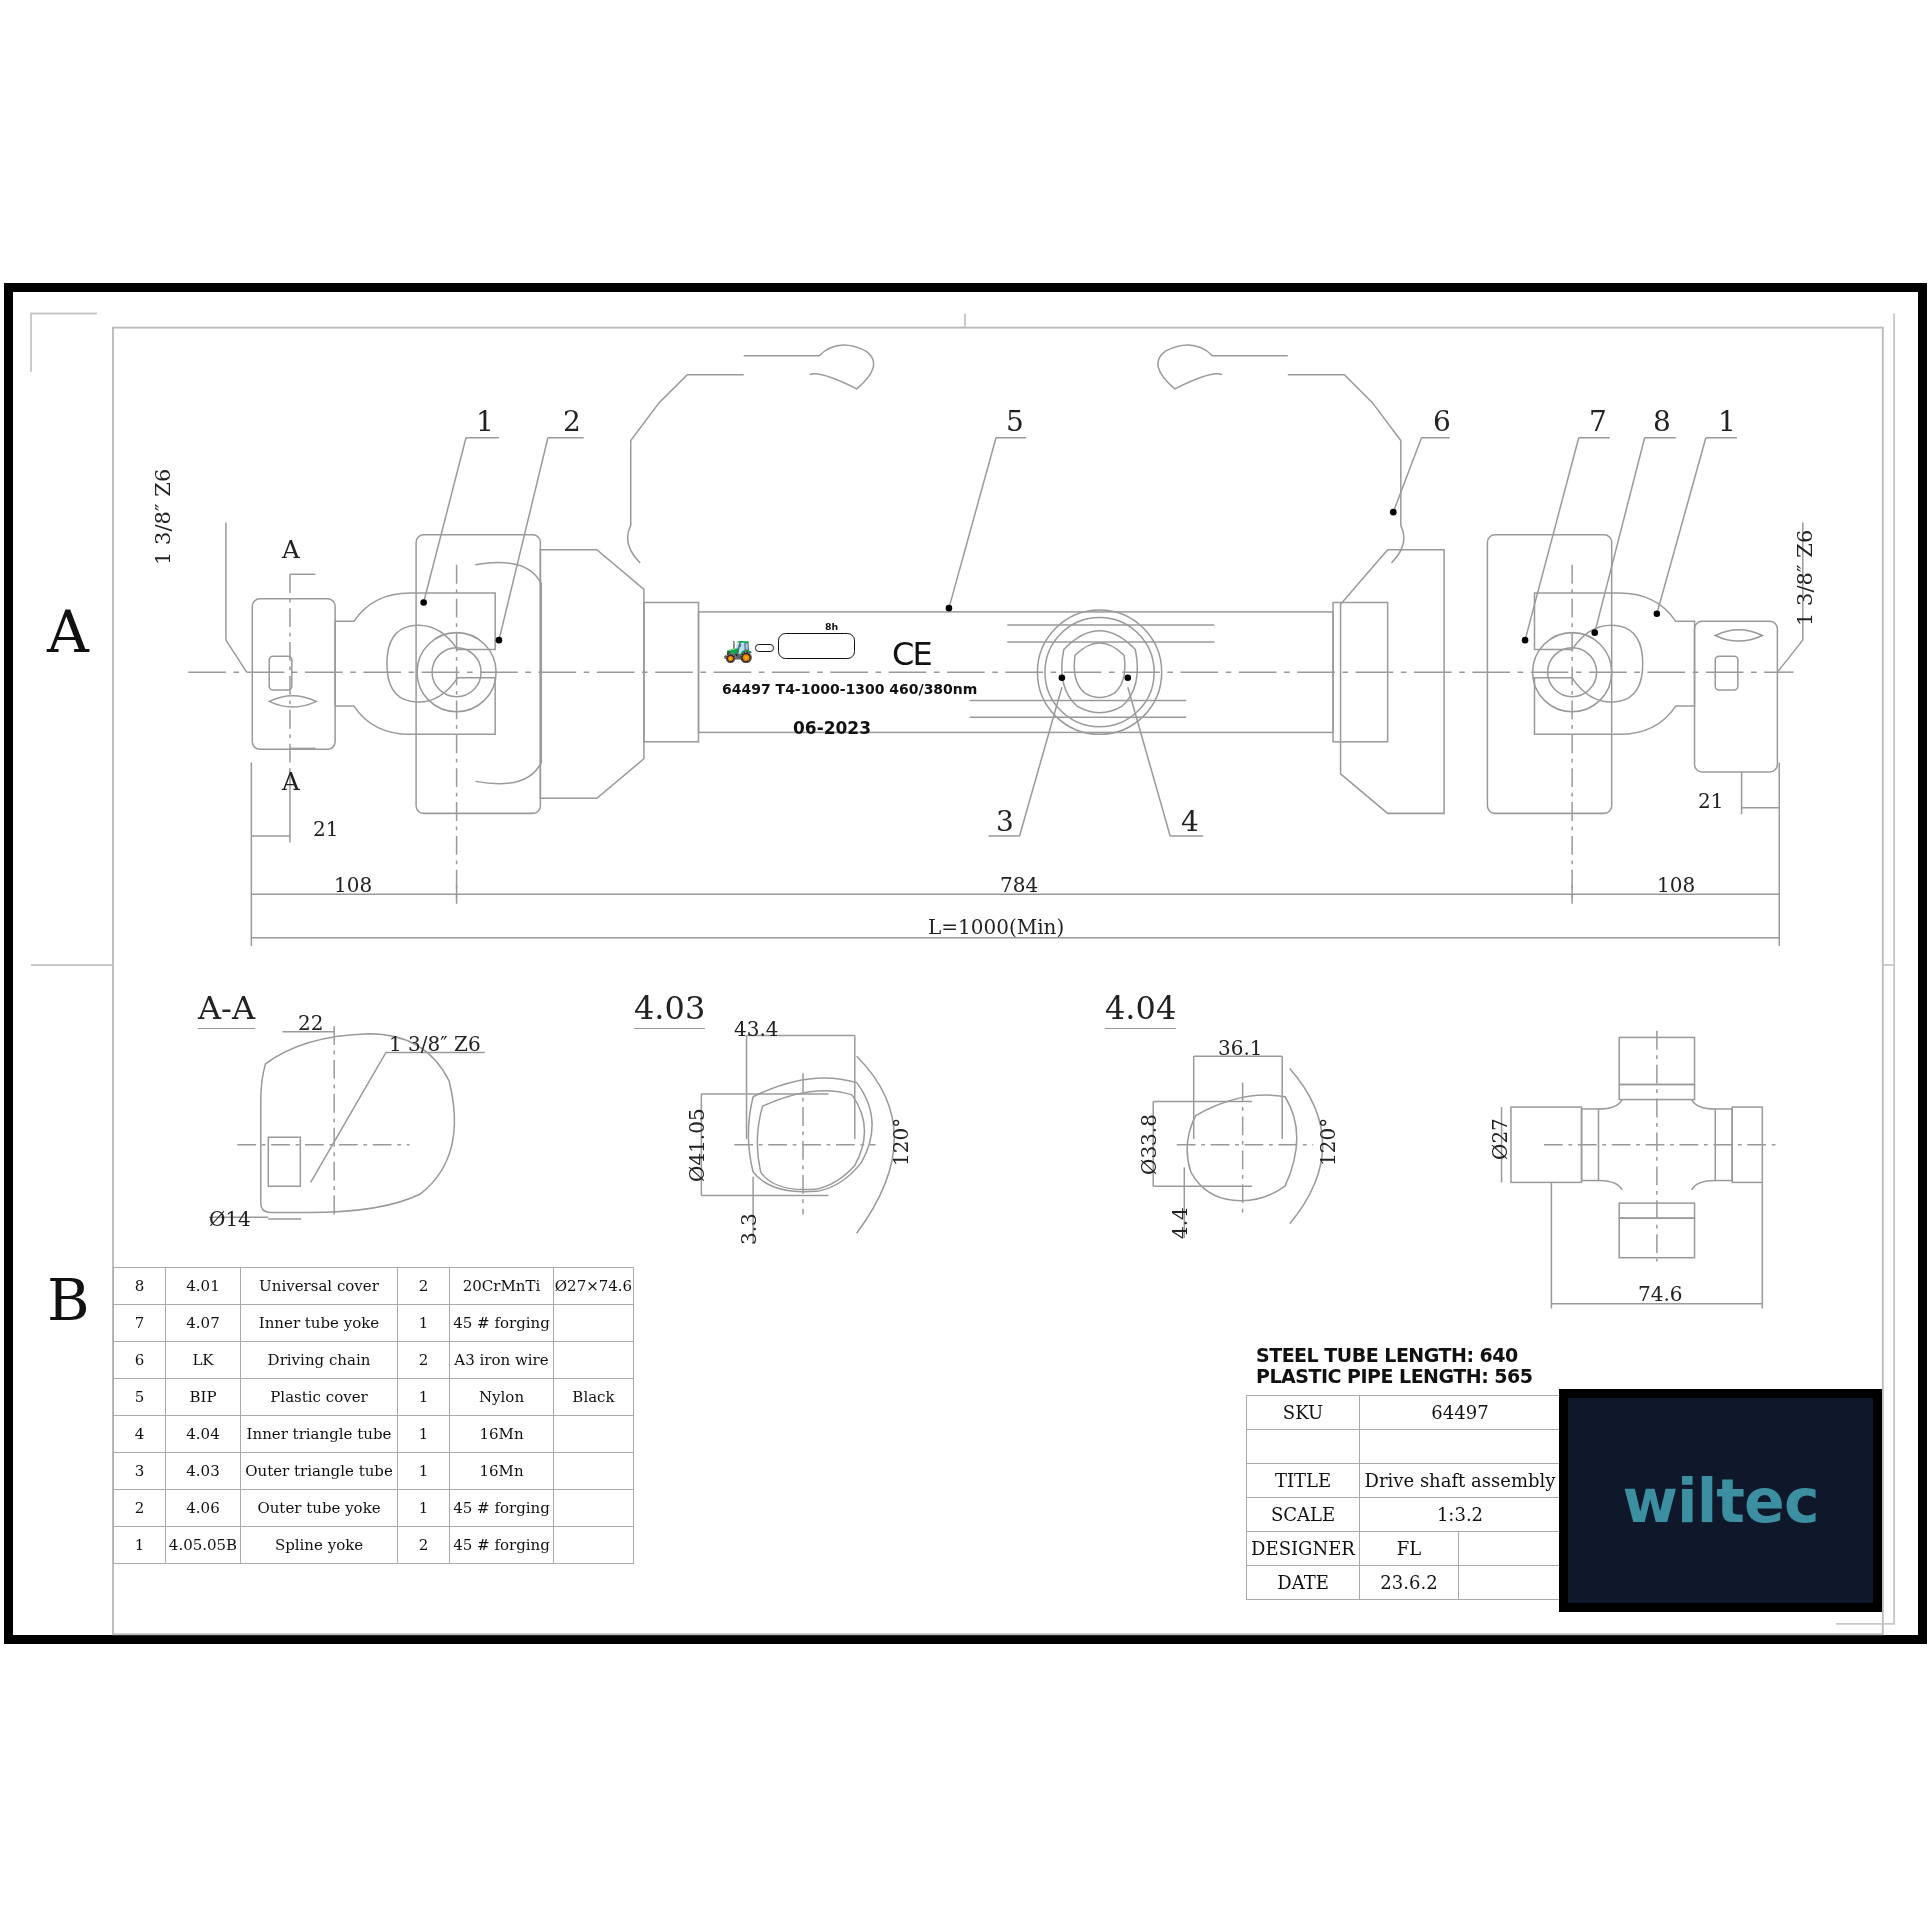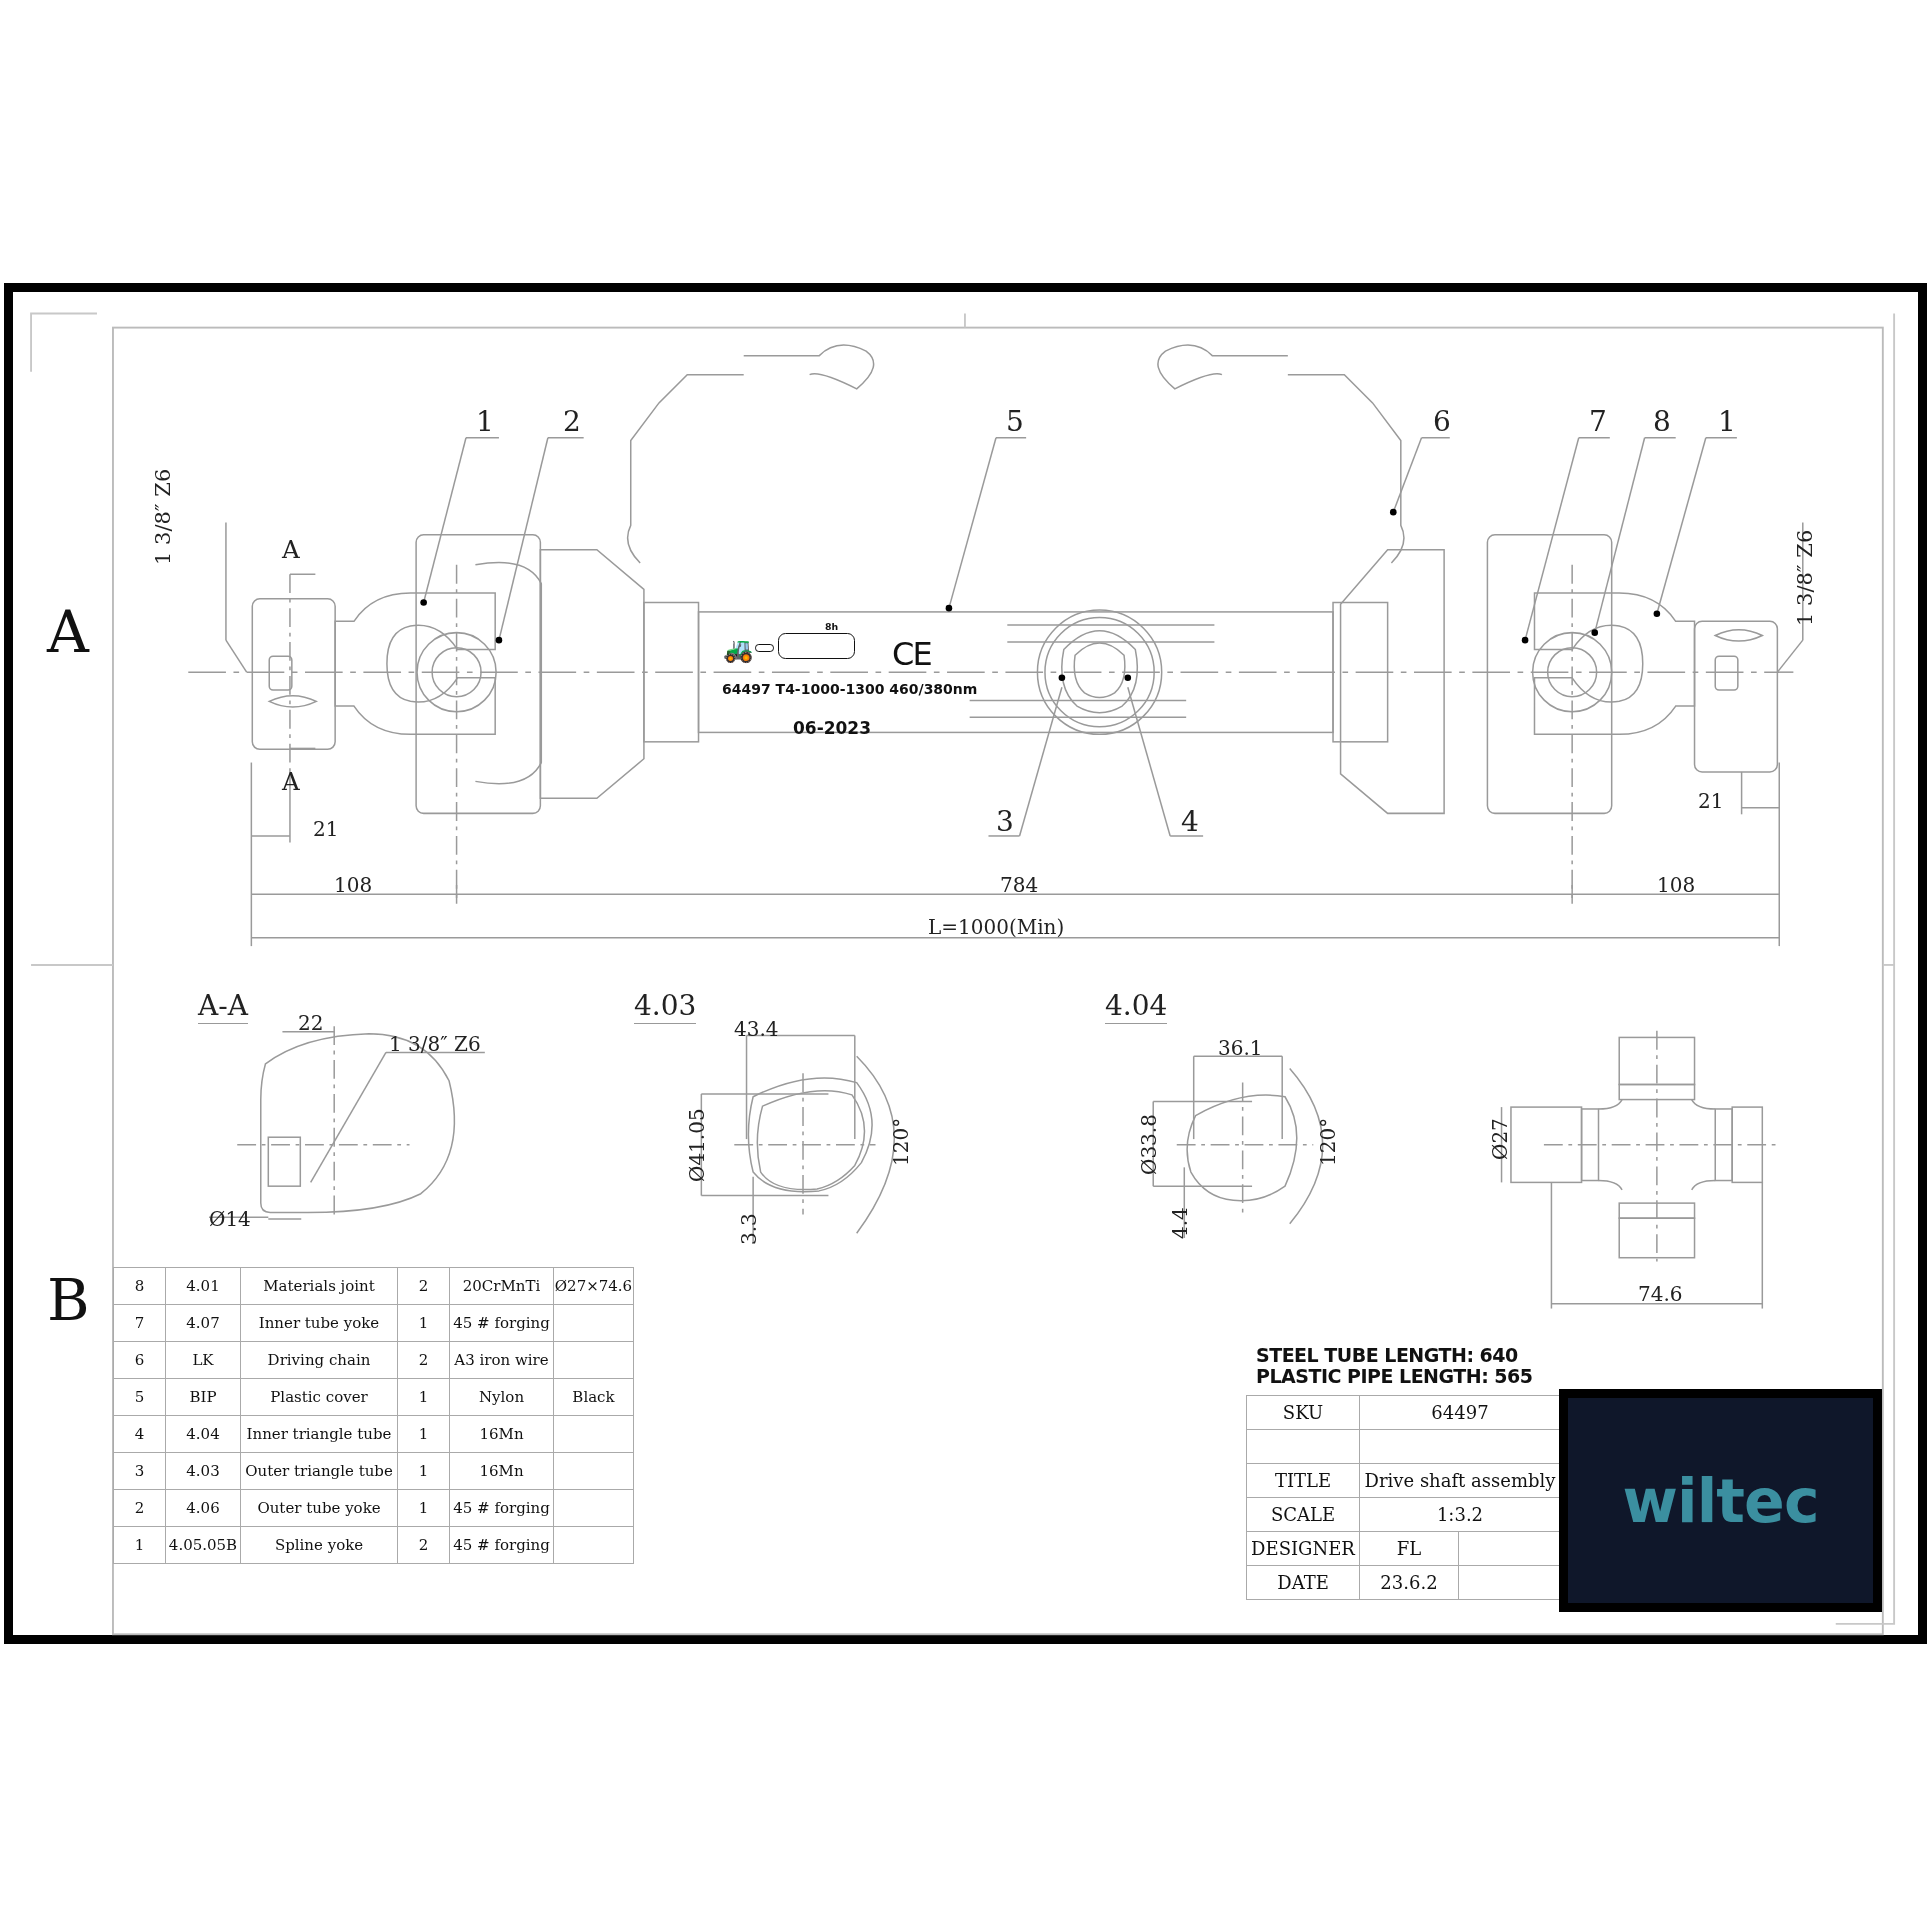--- a/index.html
+++ b/index.html
@@ -4,21 +4,21 @@
 <style>
   html,body{margin:0;padding:0;background:#fff;}
   body{width:1928px;height:1928px;position:relative;overflow:hidden;font-family:"DejaVu Serif",serif;color:#111;}
   .abs{position:absolute;}
   #outer-frame{left:3.8px;top:283px;width:1905px;height:1343px;border:9.4px solid #000;}
   svg{position:absolute;left:0;top:0;}
   .zone{font-family:"DejaVu Serif",serif;font-size:58px;line-height:1;}
   .cad{font-family:"DejaVu Serif",serif;color:#222;white-space:nowrap;}
   .lbl{font-size:28px;}
   .dim{font-size:20px;}
-  .secttl{font-size:28px;border-bottom:0.9px solid #999;padding-bottom:0.9px;}
+  .secttl{font-size:32px;border-bottom:0.9px solid #999;padding-bottom:0.9px;}
   .stamp{font-family:"DejaVu Sans",sans-serif;font-weight:bold;font-size:14px;color:#111;}
   .stamp2{font-family:"DejaVu Sans",sans-serif;font-weight:bold;font-size:17px;color:#111;}
   .ce{font-family:"DejaVu Sans",sans-serif;font-size:32px;letter-spacing:-1.9px;}
   table.bom{position:absolute;left:113px;top:1267px;border-collapse:collapse;font-family:"DejaVu Serif",serif;font-size:15px;}
   table.bom td{border:0.9px solid #aaa;height:36px;text-align:center;padding:0;white-space:nowrap;}
   .tubelen{font-family:"DejaVu Sans",sans-serif;font-weight:bold;font-size:19px;line-height:22.6px;letter-spacing:-0.5px;}
   table.tb{position:absolute;left:1246px;top:1395px;border-collapse:collapse;font-family:"DejaVu Serif",serif;font-size:18px;}
   table.tb td{border:0.9px solid #aaa;height:33px;text-align:center;padding:0;white-space:nowrap;}
   #logo-box{left:1559px;top:1389px;width:305px;height:205px;border:9.4px solid #000;background:#0f172a;display:flex;align-items:center;justify-content:center;}
   #logo{font-family:"DejaVu Sans",sans-serif;font-weight:bold;font-size:60px;letter-spacing:-0.9px;}
@@ -249,21 +249,21 @@
       <col style="width:75px">
       <col style="width:157px">
       <col style="width:52px">
       <col style="width:104px">
       <col style="width:80px">
     </colgroup>
   <tbody>
       <tr>
         <td>8</td>
         <td>4.01</td>
-        <td>Materials joint</td>
+        <td>Universal cover</td>
         <td>2</td>
         <td>20CrMnTi</td>
         <td>Ø27×74.6</td>
       </tr>
   <tr>
         <td>7</td>
         <td>4.07</td>
         <td>Inner tube yoke</td>
         <td>1</td>
         <td>45 # forging</td>

